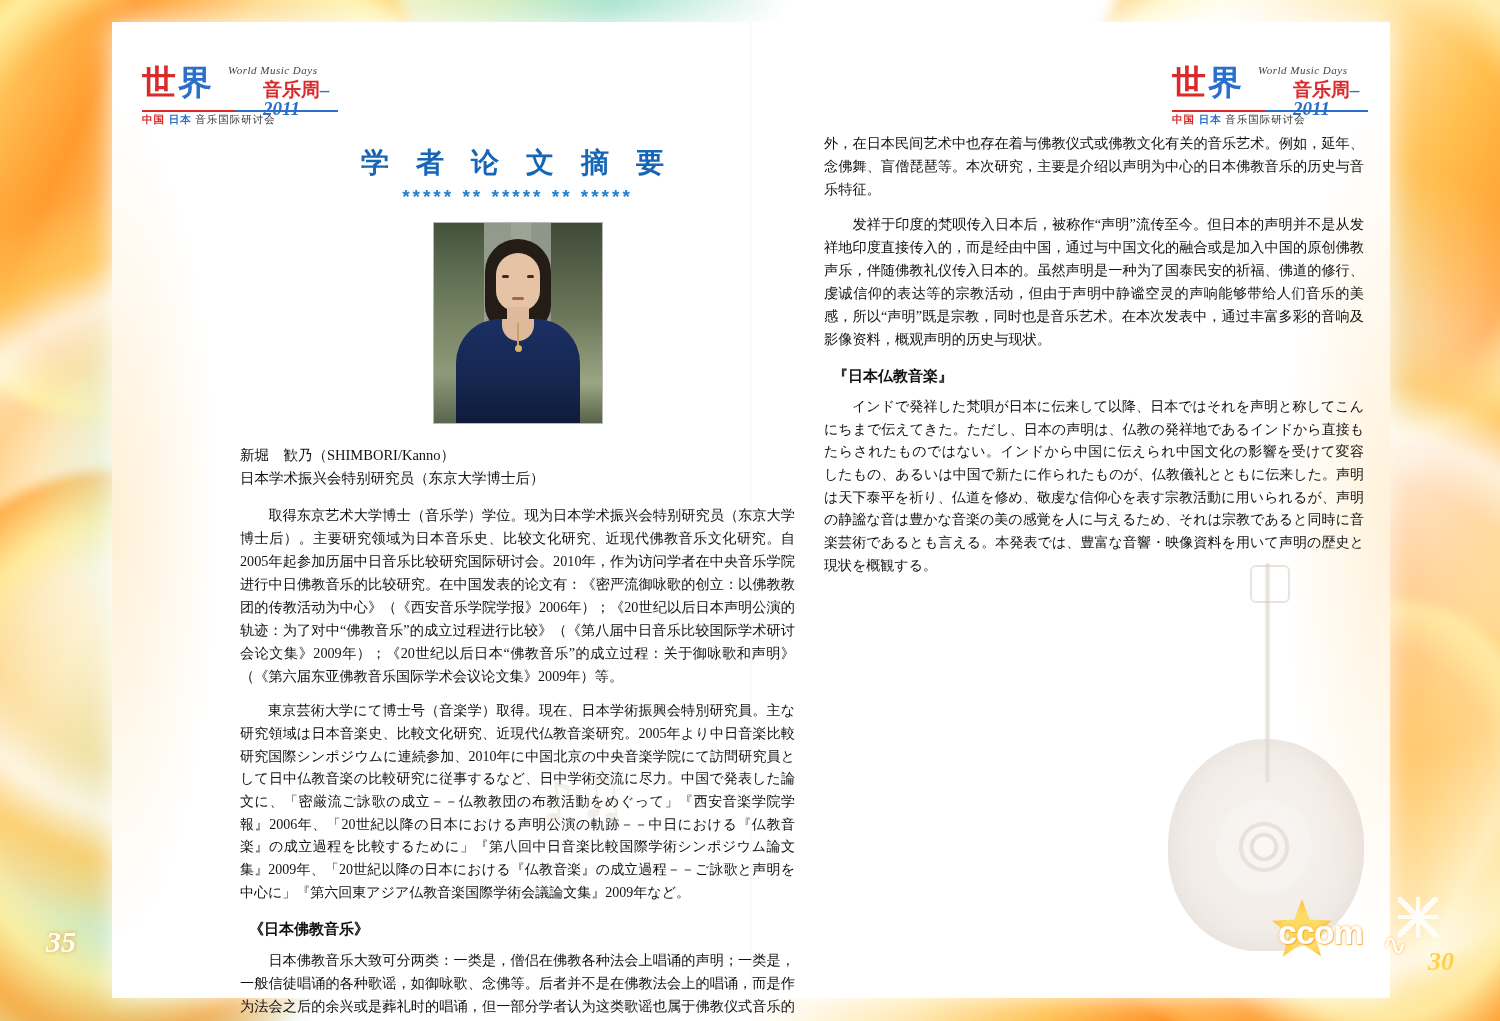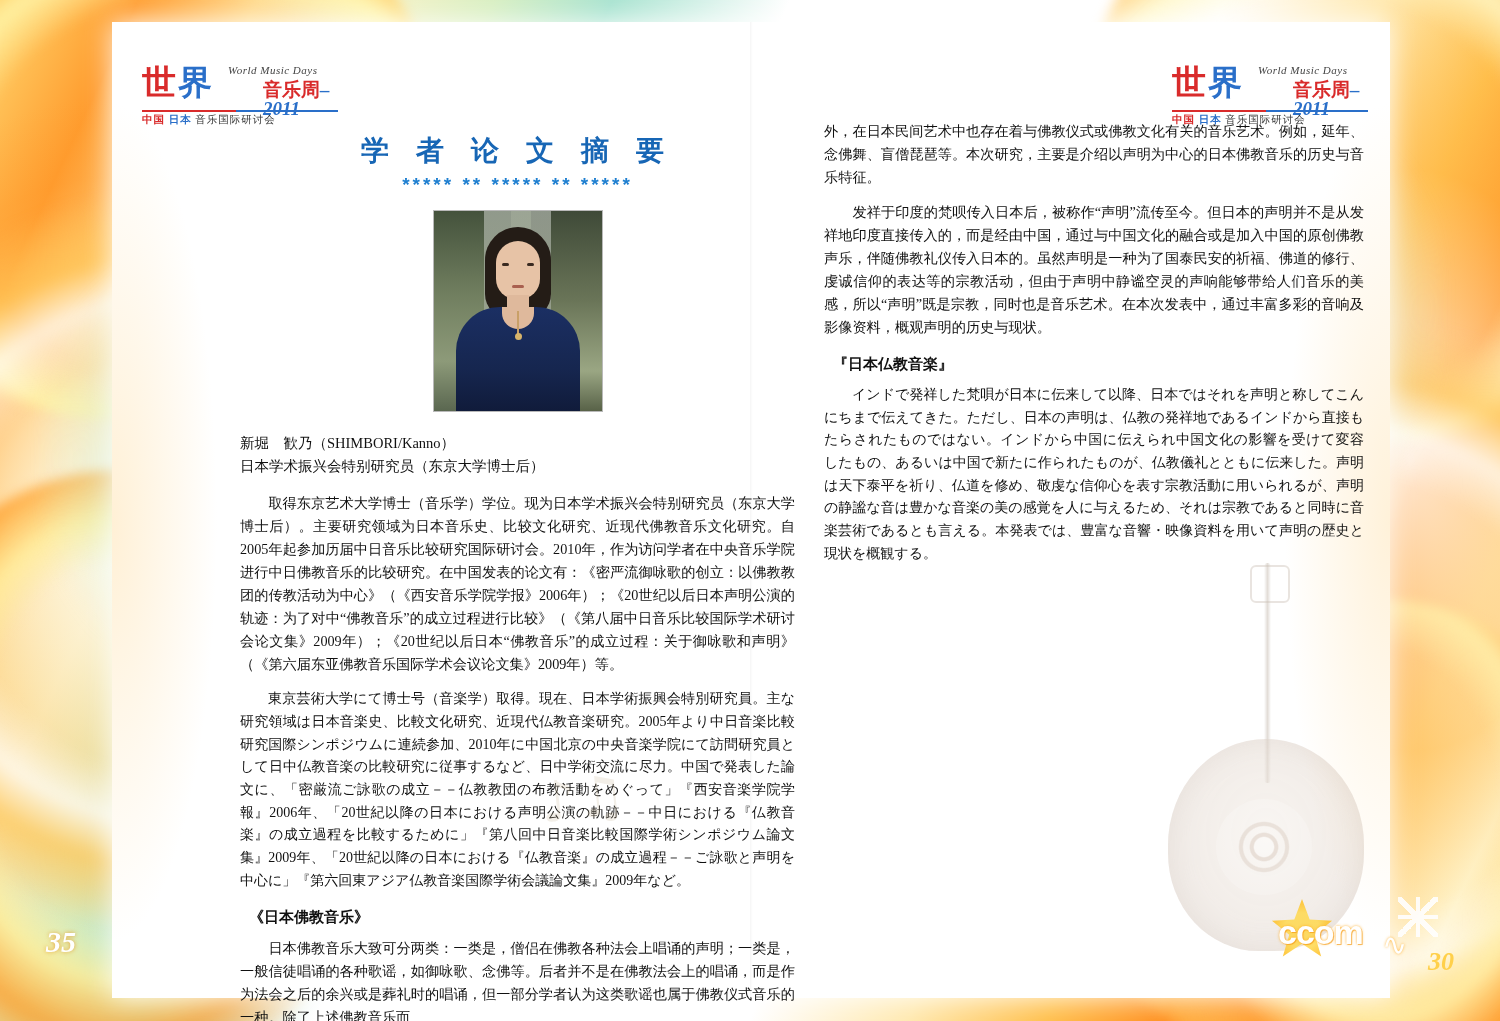--- a/index.html
+++ b/index.html
@@ -359,21 +359,21 @@
       </div>
       <div class="bar"></div>
       <div class="sub">
         <span class="cn">中国</span>
         <span class="jp">日本</span>
         <span>音乐国际研讨会</span>
       </div>
     </div>
   </div>
 
-  <div id="content" style="left:112px; top:10px;text-decoration:underline;">
+  <div id="content" style="left:112px; top:22px;text-decoration:underline;">
 
     <div class="col col-left">
       <div class="doc-title">学 者 论 文 摘 要</div>
       <div class="doc-subtitle">***** ** ***** ** *****</div>
 
       <div class="portrait-wrap">
         <div class="portrait">
           <div class="pt-bg-l"></div>
           <div class="pt-bg-r"></div>
           <div class="pt-wall"></div>

